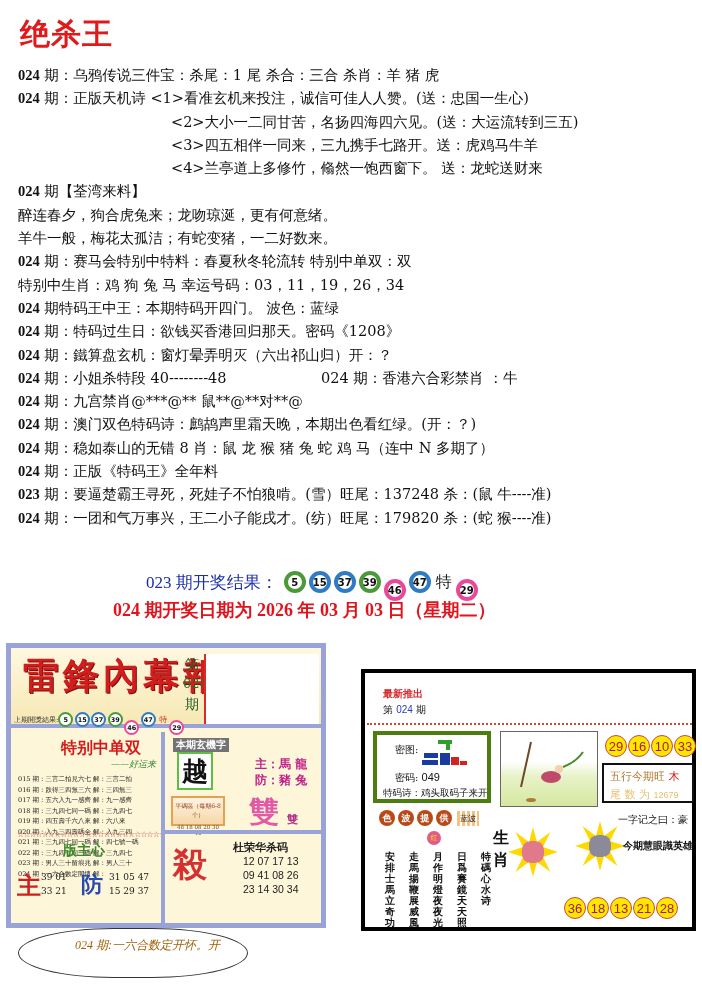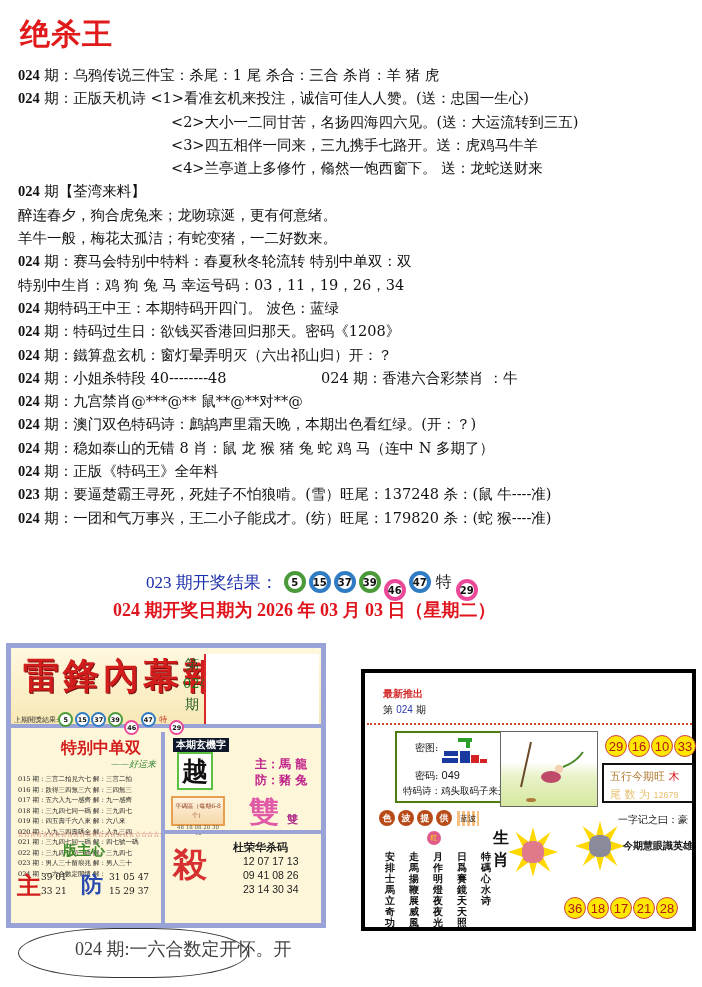--- a/index.html
+++ b/index.html
@@ -44,46 +44,46 @@
   .lcard .stars { position: absolute; left: 6px; top: 182px; font-size: 8px; color: #c04040; letter-spacing: -1px; white-space: nowrap; }
   .lcard .bz { position: absolute; left: 52px; top: 194px; font-size: 14px; color: #3a8a2a; font-weight: bold; }
   .lcard .zhu { position: absolute; left: 6px; top: 222px; font-size: 24px; color: #d21d1d; font-weight: bold; }
   .lcard .zhu-nums { position: absolute; left: 30px; top: 222px; font-size: 9px; line-height: 14px; color: #222; }
   .lcard .fang { position: absolute; left: 70px; top: 222px; font-size: 22px; color: #2a4ab0; font-weight: bold; }
   .lcard .fang-nums { position: absolute; left: 98px; top: 222px; font-size: 9px; line-height: 14px; color: #222; }
 
   .lcard .vdiv { position: absolute; left: 150px; top: 84px; width: 4px; height: 196px; background: #9aa3d8; }
 
   .lcard .xz { position: absolute; left: 156px; top: 84px; width: 154px; height: 100px; }
-  .lcard .xz-title { position: absolute; left: 6px; top: 6px; font-size: 10px; color: #fff; background: #0f172a; padding: 0 3px; font-weight: bold; }
+  .lcard .xz-title { position: absolute; left: 6px; top: 6px; font-size: 10px; color: #fff; background: #737373; padding: 0 3px; font-weight: bold; }
   .lcard .xz-box { position: absolute; left: 10px; top: 20px; width: 36px; height: 38px; background: #fff; border: 2px solid #5cc040; font-size: 26px; text-align: center; line-height: 34px; color: #111; font-weight: bold; }
   .lcard .xz-zhu { position: absolute; left: 88px; top: 24px; font-size: 12px; color: #c0208a; font-weight: bold; }
   .lcard .xz-fang { position: absolute; left: 88px; top: 40px; font-size: 12px; color: #c0208a; font-weight: bold; }
   .lcard .pm { position: absolute; left: 4px; top: 64px; width: 54px; height: 30px; background: linear-gradient(#fff3e0, #f5d7a8); border: 2px solid #e8a050; font-size: 6px; text-align: center; padding-top: 4px; color: #8a3a1a; }
   .lcard .pm .nums { margin-top: 4px; font-size: 5.5px; color: #555; }
   .lcard .shuang { position: absolute; left: 82px; top: 60px; font-size: 30px; color: #e05aa8; font-weight: bold; }
   .lcard .shuang-s { position: absolute; left: 120px; top: 80px; font-size: 11px; color: #b0308a; font-weight: bold; }
 
   .lcard .hdiv { position: absolute; left: 154px; top: 182px; width: 156px; height: 4px; background: #9aa3d8; }
   .lcard .sha-char { position: absolute; left: 162px; top: 194px; font-size: 34px; color: #d63030; font-weight: bold; }
   .lcard .dr-title { position: absolute; left: 222px; top: 192px; font-size: 11px; color: #222; font-weight: bold; }
   .lcard .dr-nums { position: absolute; left: 232px; top: 206px; font-size: 10.5px; line-height: 14px; color: #222; font-family: "Liberation Sans", sans-serif; }
   .lcard .dr-nums div { white-space: nowrap; }
 
   .cloud { position: absolute; left: 18px; top: 928px; width: 230px; height: 50px; background: #fff; border: 1.5px solid #333; border-radius: 50% / 60%; }
-  .cloud span { position: absolute; left: 56px; top: 8px; font-size: 18px; color: #404040; white-space: nowrap; font-family: "Liberation Serif", serif; }
+  .cloud span { position: absolute; left: 56px; top: 8px; font-size: 12px; color: #a16207; white-space: nowrap; font-family: "Liberation Serif", serif; font-style: italic; }
 
   
   .rcard { position: absolute; left: 361px; top: 669px; width: 335px; height: 262px; background: #fff; border: 4px solid #000; }
   .rcard .newest { position: absolute; left: 18px; top: 14px; font-size: 10px; color: #d42a2a; font-weight: bold; }
   .rcard .issue { position: absolute; left: 18px; top: 30px; font-size: 10px; color: #111; }
   .rcard .issue .num { color: #2a3ab0; font-family: "Liberation Sans", sans-serif; }
   .rcard .name { position: absolute; left: 98px; top: 10px; font-size: 28px; color: #d42222; font-weight: bold; letter-spacing: 30px; }
   .rcard .dotline { position: absolute; left: 2px; top: 50px; width: 325px; height: 0; border-top: 2px dotted #d24a2a; }
-  .rcard .mibox { position: absolute; left: 30px; top: 58px; width: 118px; height: 72px; border: 2px solid #4d7c0f; }
+  .rcard .mibox { position: absolute; left: 8px; top: 58px; width: 118px; height: 72px; border: 4px solid #4d7c0f; }
   .rcard .mi-label { position: absolute; left: 18px; top: 8px; font-size: 10px; color: #111; }
   .rcard .mi-graphic { position: absolute; left: 45px; top: 4px; width: 46px; height: 28px; }
   .rcard .mima { position: absolute; left: 18px; top: 36px; font-size: 10px; color: #111; }
   .rcard .mima .v { font-family: "Liberation Sans", sans-serif; font-size: 11px; }
   .rcard .poem { position: absolute; left: 6px; top: 52px; font-size: 9.5px; color: #111; white-space: nowrap; }
   .rcard .pic { position: absolute; left: 135px; top: 58px; width: 98px; height: 76px; border: 1.5px solid #666; background: linear-gradient(#fff 40%, #e8f2c8 60%, #d6e8a0); }
   .rcard .balls-top { position: absolute; left: 240px; top: 62px; display: flex; }
   .yball { width: 22px; height: 22px; border-radius: 50%; background: #ffe800; border: 1.5px solid #c44; color: #b01818; font-size: 13px; font-family: "Liberation Sans", sans-serif; display: flex; align-items: center; justify-content: center; margin-right: 1px; }
   .rcard .wxbox { position: absolute; left: 237px; top: 90px; width: 92px; height: 40px; border: 2px solid #111; }
   .rcard .wx1 { position: absolute; left: 6px; top: 4px; font-size: 11px; color: #b07a30; white-space: nowrap; }
@@ -310,17 +310,17 @@
   <div class="star s2">
       <div class="c" style="background:#8a8a9a;"></div>
     </div>
 
   <div class="yzj">一字记之曰：豪</div>
   <div class="jrhy">今期慧眼識英雄</div>
 
   <div class="balls-bottom" id="balls-bottom">
       <span class="yball">36</span>
       <span class="yball">18</span>
-      <span class="yball">17</span>
+      <span class="yball">13</span>
       <span class="yball">21</span>
       <span class="yball">28</span>
     </div>
 </div>
 
 </body></html>

